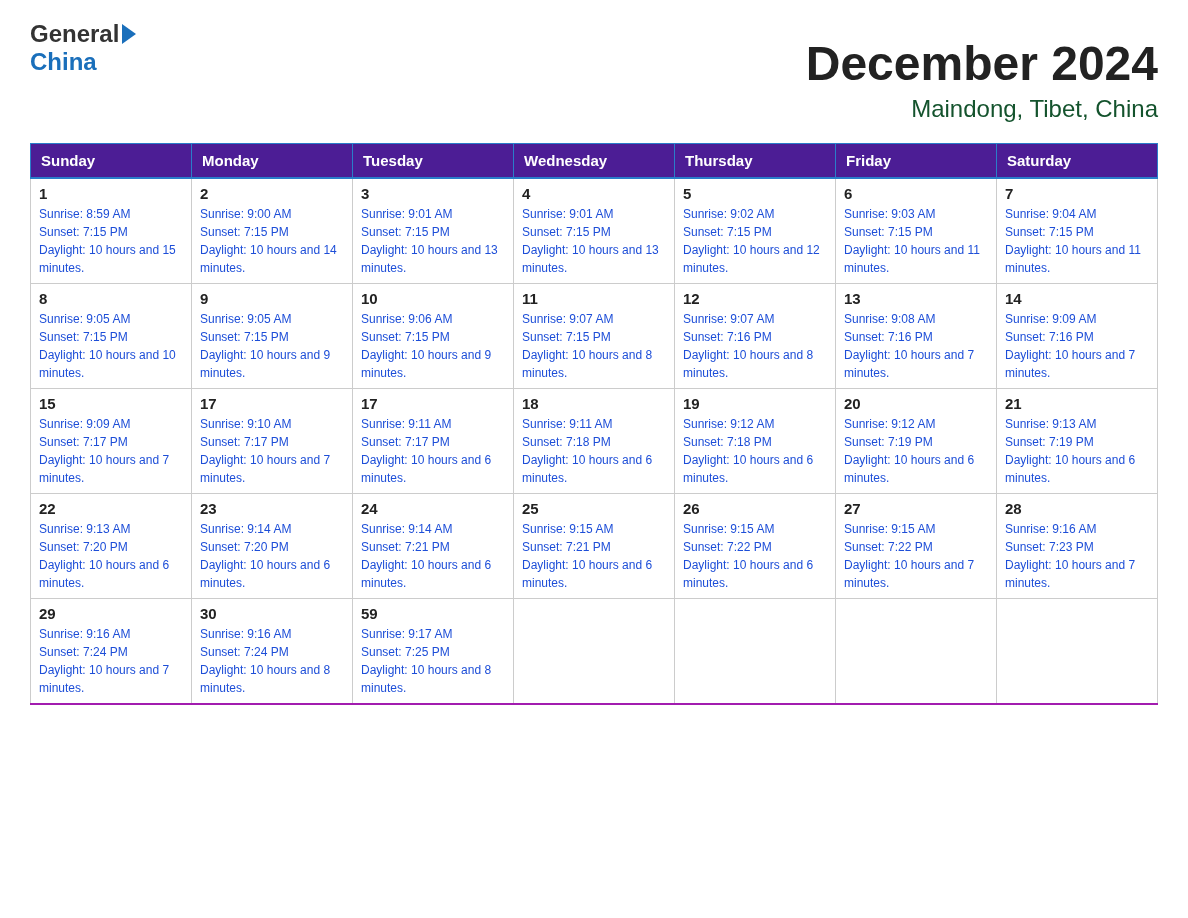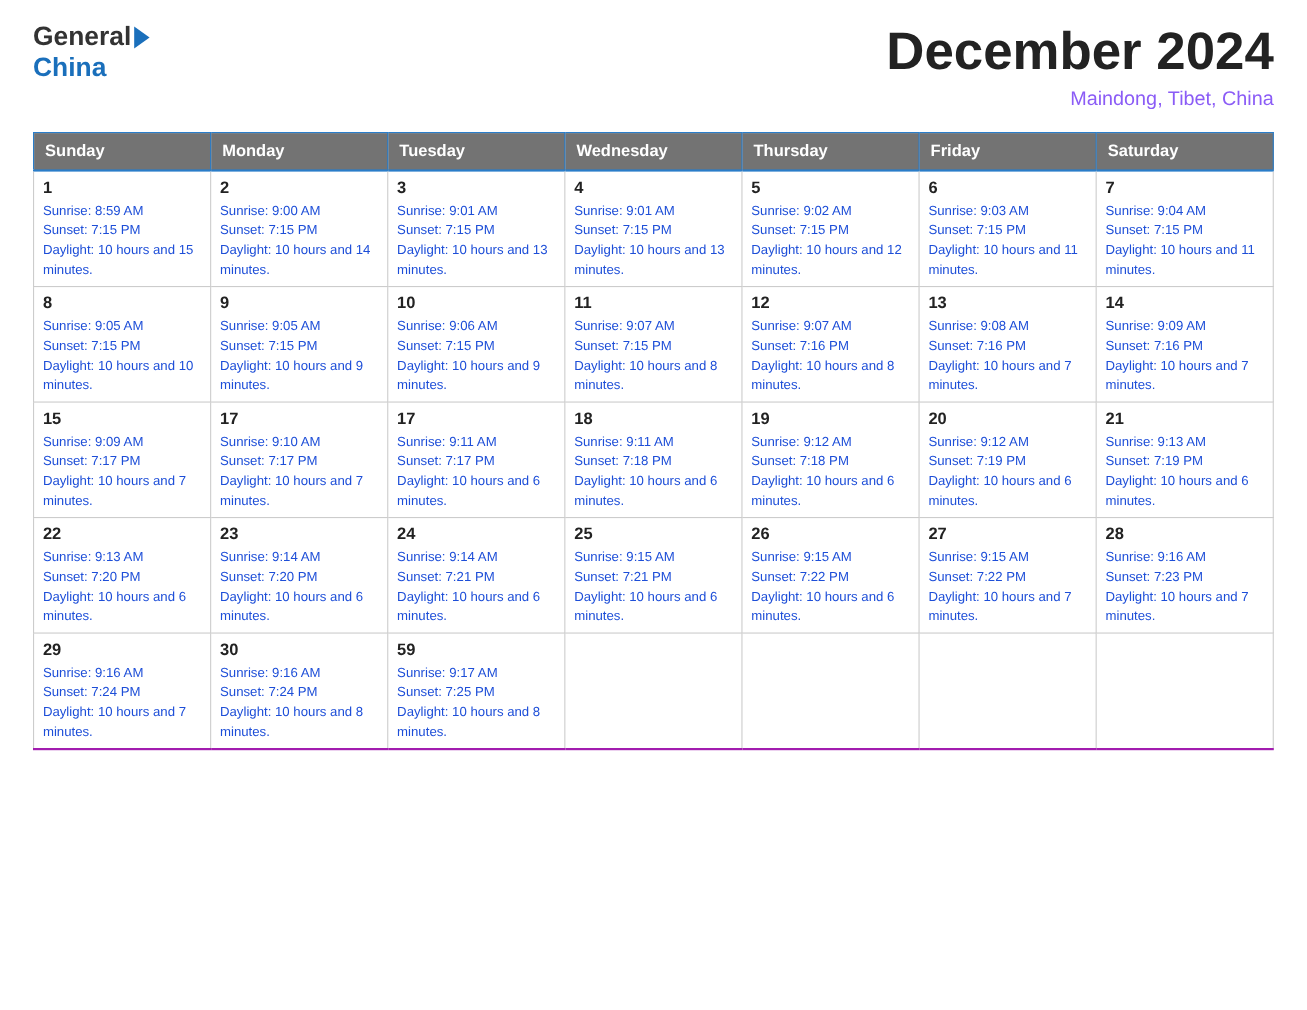--- a/index.html
+++ b/index.html
@@ -11,37 +11,38 @@
       min-height: 918px;
     }
     .header {
       display: flex;
       justify-content: space-between;
       align-items: flex-start;
       margin-bottom: 20px;
     }
     .title-block {
       text-align: right;
+      margin-top: 16px;
     }
     .month-title {
       font-size: 48px;
       font-weight: bold;
       color: #222;
     }
     .location-title {
-      font-size: 18px;
-      color: #8b5cf6;
+      font-size: 24px;
+      color: #14532d;
       margin-top: 4px;
     }
     .calendar {
       width: 100%;
       border-collapse: collapse;
     }
     .calendar th {
-      background-color: #737373;
+      background-color: #4c1d95;
       color: #fff;
       text-align: left;
       padding: 8px 10px;
       font-size: 15px;
       font-weight: bold;
       border: 1px solid #2a7dc9;
     }
     .calendar td {
       border: 1px solid #ccc;
       vertical-align: top;

